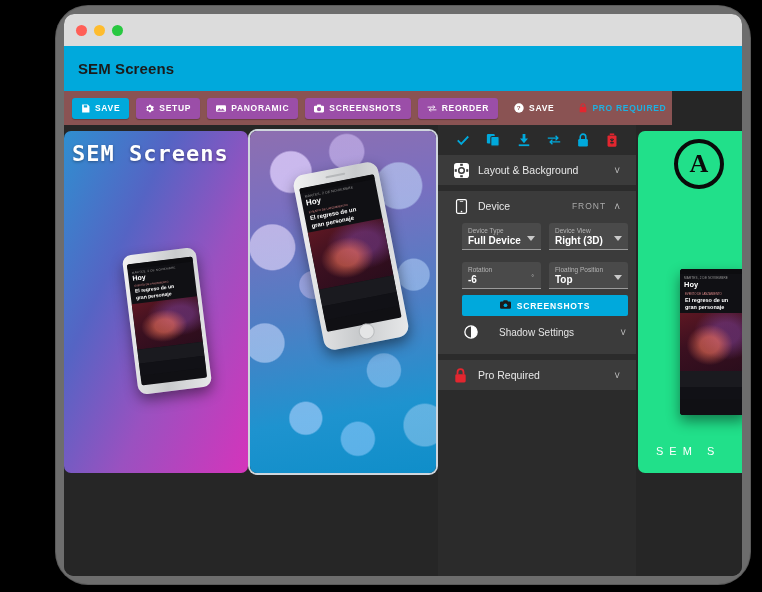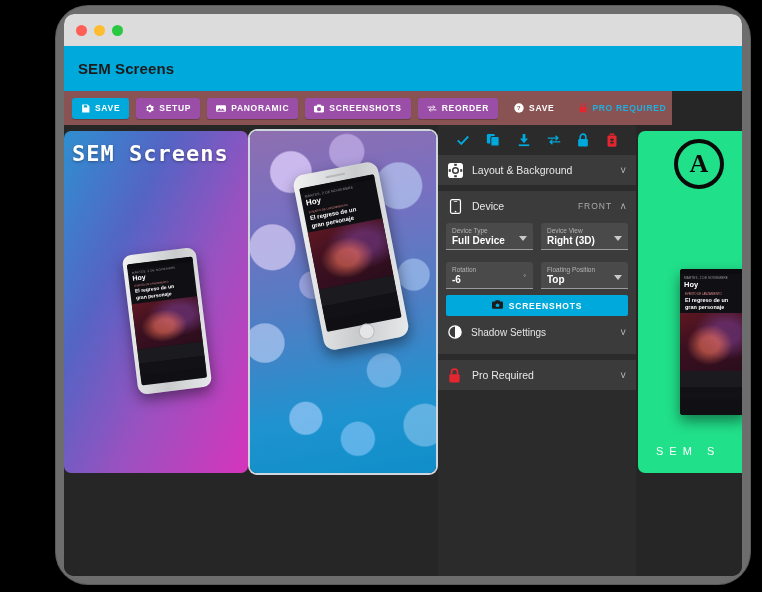--- a/index.html
+++ b/index.html
@@ -223,28 +223,28 @@
     padding: 0 10px;
   }
   .panel-icons svg { cursor: pointer; display:block; }
 
   .sect {
     background: #3b3b3b;
     margin-bottom: 6px;
   }
   .sect-head {
     height: 30px; display: flex; align-items: center;
-    padding: 0 10px; cursor: pointer;
+    padding: 0 16px; cursor: pointer;
   }
   .sect-head .ic { width: 15px; height: 15px; margin-right: 9px; flex: none; }
   .sect-head .lbl { color: #e8e8e8; font-size: 10.5px; flex: 1; }
   .sect-head .side { color: #a9a9a9; font-size: 8.5px; letter-spacing: 1px; margin-right: 8px; }
   .chev { color: #bdbdbd; font-size: 10px; }
 
-  .fields { padding: 2px 8px 8px 8px; }
+  .fields { padding: 2px 8px 8px 24px; }
   .frow { display: flex; gap: 8px; margin-bottom: 6px; }
   .field {
     flex: 1; position: relative;
     background: #4a4a4a;
     border-radius: 3px 3px 0 0;
     border-bottom: 1px solid #9a9a9a;
     padding: 4px 6px 3px 6px;
     box-sizing: border-box;
     cursor: pointer;
   }
@@ -261,21 +261,21 @@
 
   .btn-shots {
     background: #00a9dc; color: #fff;
     height: 21px; border-radius: 2px;
     display: flex; align-items: center; justify-content: center; gap: 6px;
     font-size: 8.5px; font-weight: bold; letter-spacing: .8px;
     margin: 2px 0 0 0; cursor: pointer;
   }
   .sub-head {
     height: 28px; display: flex; align-items: center;
-    padding: 0 2px; cursor: pointer; margin-top: 2px;
+    padding: 0 2px; cursor: pointer; margin-top: 2px; gap: 12px;
   }
   .sub-head .ic { width: 14px; height: 14px; margin-right: 9px; }
   .sub-head .lbl { color: #e4e4e4; font-size: 10px; flex: 1; }
 </style>
 </head>
 <body>
 
 <div id="root">
   <div class="frame">
     <div class="frame-inner">

